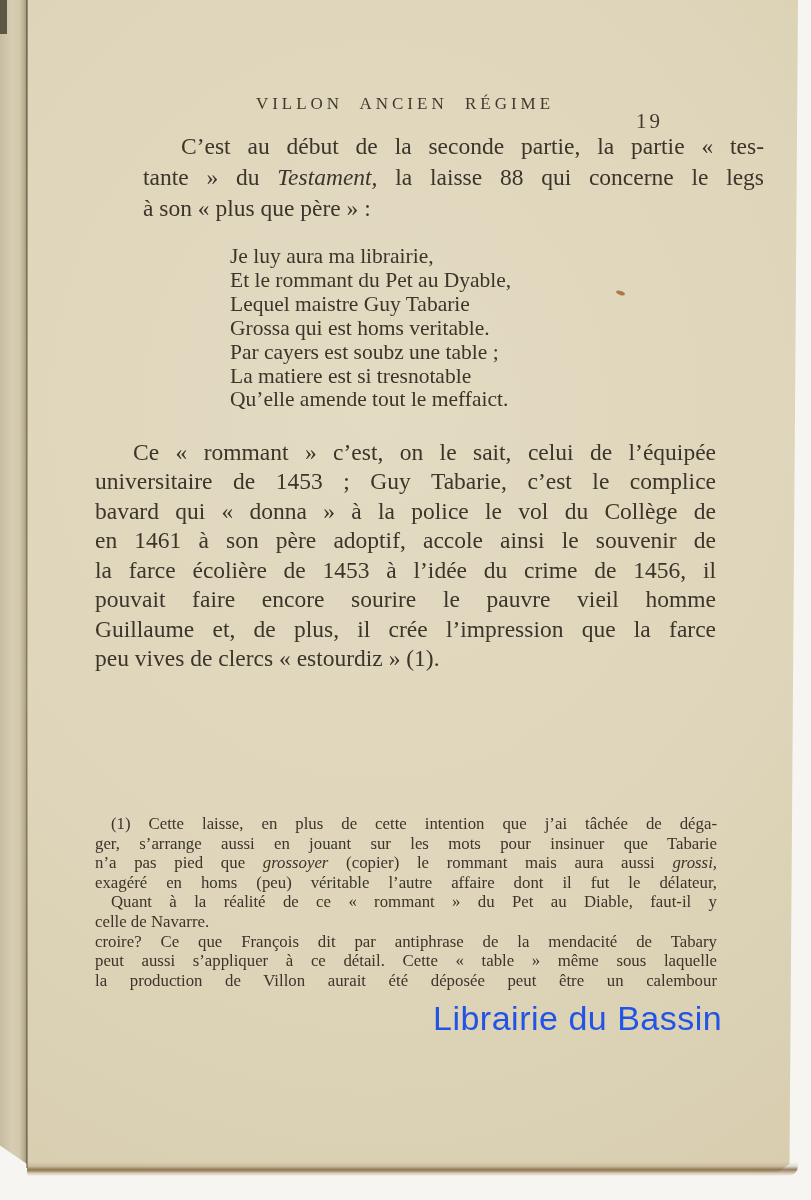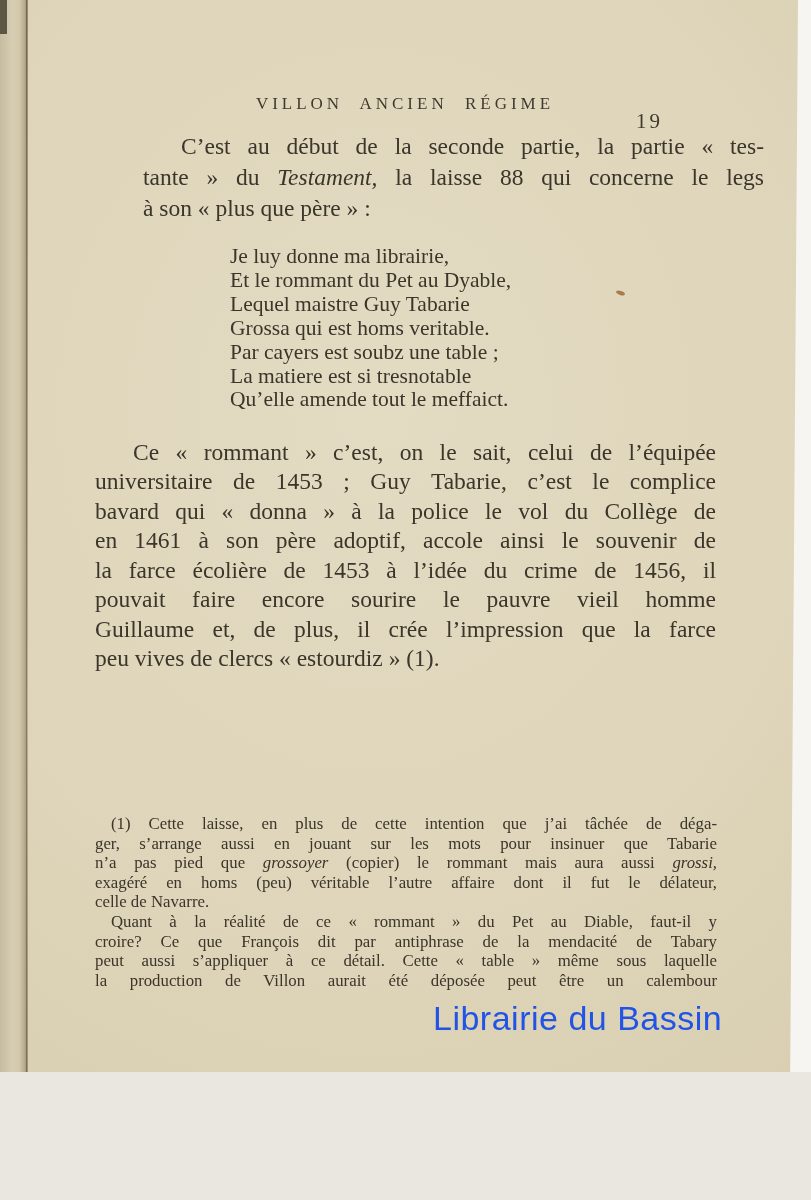--- a/index.html
+++ b/index.html
@@ -1,17 +1,17 @@
 <!DOCTYPE html>
 <html><head>
 <meta charset="utf-8">
 <style>
   html,body{margin:0;padding:0;background:#e9e7e0;}
   .photo{
-    position:relative;width:811px;height:1072px;overflow:hidden;
+    position:relative;width:811px;height:1200px;overflow:hidden;
     background:#f6f5f1;
     font-family:"Liberation Serif", serif;
   }
   
   .fore-edge{
     position:absolute;left:784px;top:0;width:27px;height:1178px;
     background:
       repeating-linear-gradient(to bottom, rgba(122,106,78,.25) 0 2px, rgba(210,200,172,.25) 2px 5px),
       linear-gradient(to right,#cfc5a8 0%, #b7ab8c 35%, #97real 0),
       linear-gradient(to right,#cfc5a8 0%, #b2a687 40%, #8f8266 100%);
@@ -82,21 +82,21 @@
     <span class="page-num">19</span>
   </div>
 
   <div class="txt para1">
     <div class="line j ind">C’est au début de la seconde partie, la partie « tes-</div>
     <div class="line j"><span>tante » du </span><span class="it">Testament,</span><span> la laisse 88 qui concerne le legs</span></div>
     <div class="line">à son « plus que père » :</div>
   </div>
 
   <div class="txt verse">
-    <div class="line">Je luy donne ma librairie,</div>
+    <div class="line">Je luy aura ma librairie,</div>
     <div class="line">Et le rommant du Pet au Dyable,</div>
     <div class="line">Lequel maistre Guy Tabarie</div>
     <div class="line">Grossa qui est homs veritable.</div>
     <div class="line">Par cayers est soubz une table ;</div>
     <div class="line">La matiere est si tresnotable</div>
     <div class="line">Qu’elle amende tout le meffaict.</div>
   </div>
 
   <div class="txt para2">
     <div class="line j ind">Ce « rommant » c’est, on le sait, celui de l’équipée</div>
@@ -107,22 +107,22 @@
     <div class="line j">pouvait faire encore sourire le pauvre vieil homme</div>
     <div class="line j">Guillaume et, de plus, il crée l’impression que la farce</div>
     <div class="line">peu vives de clercs « estourdiz » (1).</div>
   </div>
 
   <div class="txt footnote">
     <div class="line j ind-s">(1) Cette laisse, en plus de cette intention que j’ai tâchée de déga-</div>
     <div class="line j">ger, s’arrange aussi en jouant sur les mots pour insinuer que Tabarie</div>
     <div class="line j"><span>n’a pas pied que </span><span class="it">grossoyer</span><span> (copier) le rommant mais aura aussi </span><span class="it">grossi,</span></div>
     <div class="line j">exagéré en homs (peu) véritable l’autre affaire dont il fut le délateur,</div>
+    <div class="line j ind-s">Quant à la réalité de ce « rommant » du Pet au Diable, faut-il y</div>
     <div class="line">celle de Navarre.</div>
-    <div class="line j ind-s">Quant à la réalité de ce « rommant » du Pet au Diable, faut-il y</div>
     <div class="line j">croire? Ce que François dit par antiphrase de la mendacité de Tabary</div>
     <div class="line j">peut aussi s’appliquer à ce détail. Cette « table » même sous laquelle</div>
     <div class="line j">la production de Villon aurait été déposée peut être un calembour</div>
   </div>
 
   <div class="txt watermark" style="color: rgb(33, 84, 230);">Librairie du Bassin</div>
 
 </div>
 
 </body></html>

